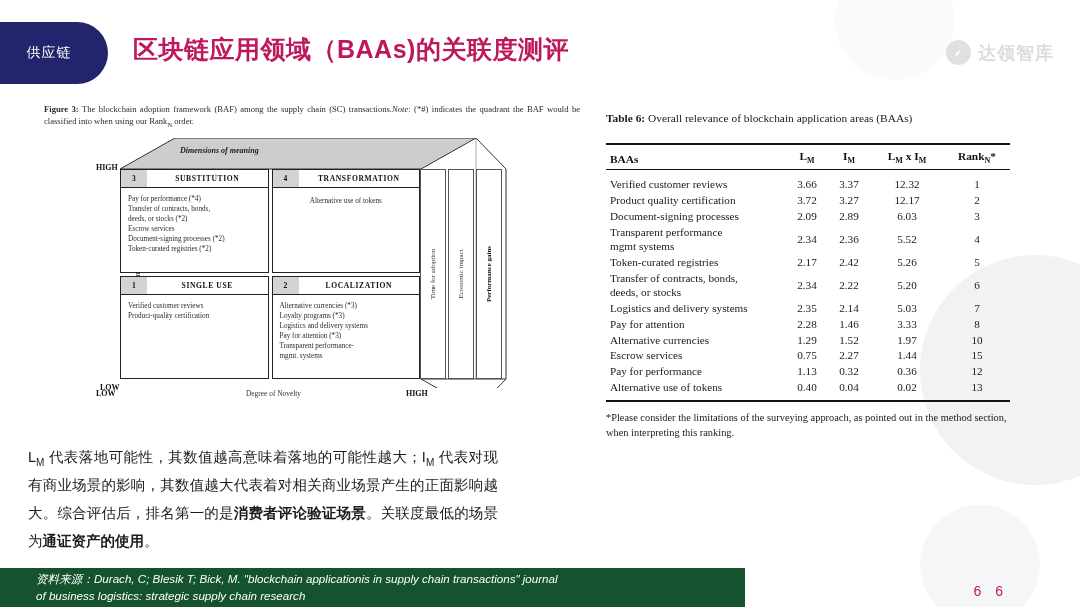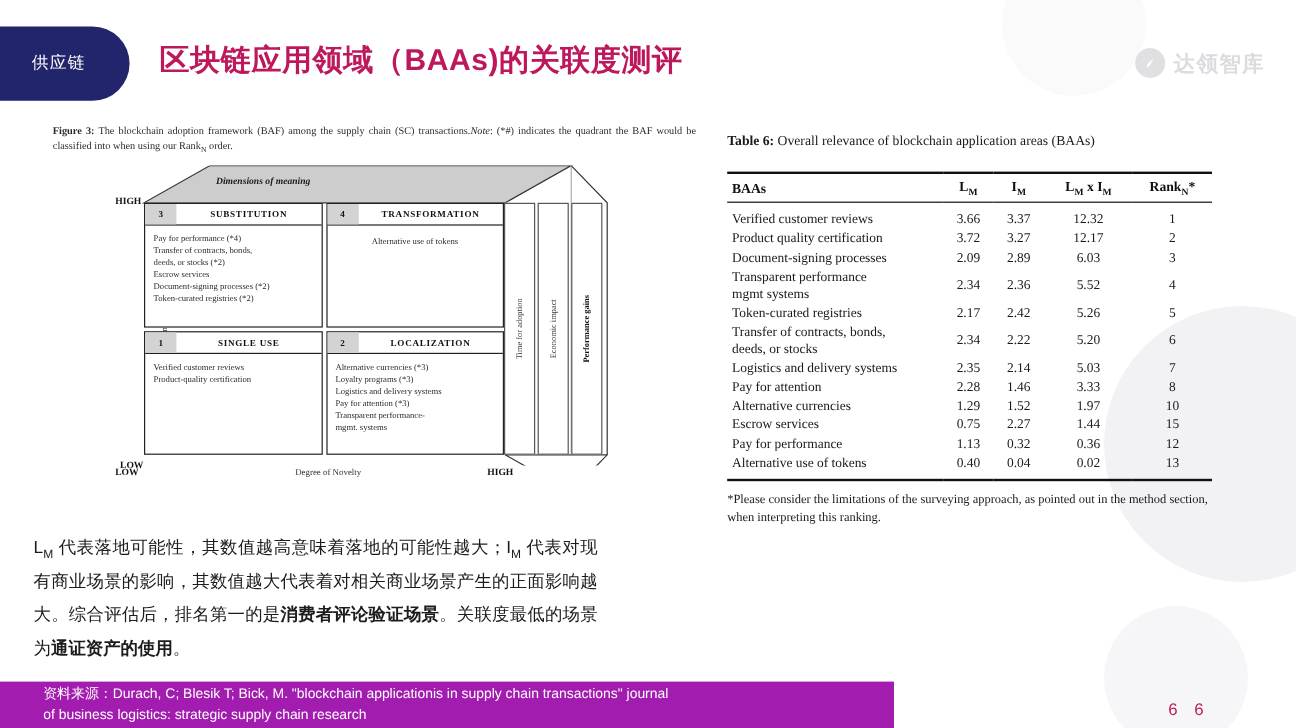--- a/index.html
+++ b/index.html
@@ -174,22 +174,22 @@
     line-height: 1.42; color: #1a1a1a; margin-top: 9px;
   }
   .col-l  { width: 42px; }
   .col-i  { width: 42px; }
   .col-li { width: 74px; }
   .col-r  { width: 66px; margin-top: 35px; }
 
   
   .footer {
     position: absolute; left: 0; bottom: 0; width: 745px; height: 39px;
-    background: #a21caf;
-    display: flex; align-items: center;
+    background: #14532d;
+    display: flex; align-items: center; font-style: italic;
   }
   .footer-text {
     color: #ffffff; font-size: 11.6px; line-height: 1.40;
     padding-left: 36px; white-space: pre-line;
   }
   .page-num {
     position: absolute; right: 72px; bottom: 8px;
     color: #be185d; font-size: 14px; letter-spacing: 5px;
   }
 </style>

